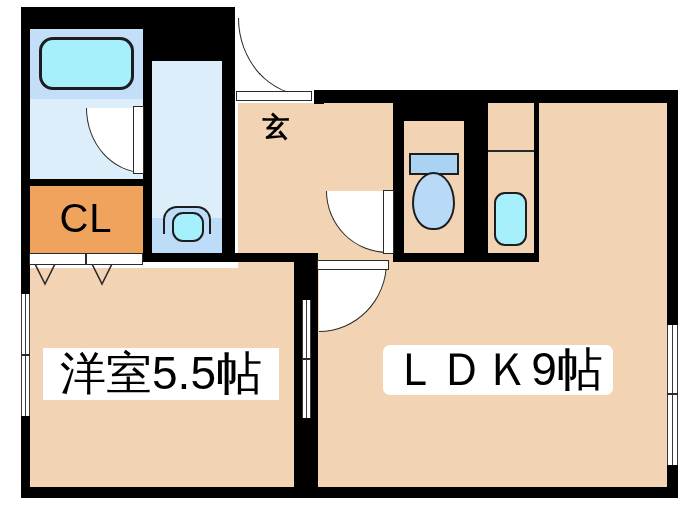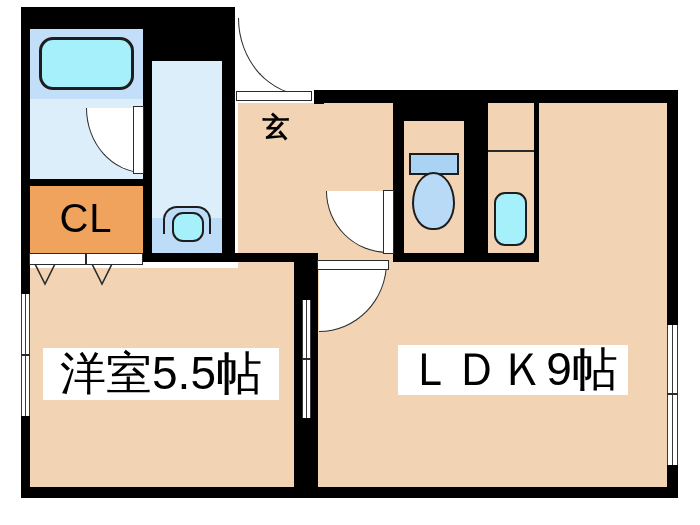--- a/index.html
+++ b/index.html
@@ -228,19 +228,19 @@
   <div class="abs win-v" style="left:302px; top:300px; width:9px; height:118px;">
     <div class="win-mull-h" style="top:58px;"></div>
   </div>
 
   <div class="abs win-v" style="left:667px; top:325px; width:11px; height:140px;">
     <div class="win-mull-h" style="top:68px;"></div>
   </div>
 
   <div class="abs label label-room" style="left:43px; top:348px; width:236px; height:52px;text-align:right;">洋室5.5帖</div>
 
-  <div class="abs label label-room" style="left:398px; top:345px; width:230px; height:50px;">ＬＤＫ9帖</div>
+  <div class="abs label label-room" style="left:383px; top:345px; width:230px; height:50px;border-radius:7px;">ＬＤＫ9帖</div>
 
   <div class="abs label label-cl" style="left:29px; top:196px; width:114px; height:44px;">CL</div>
 
   <div class="abs label label-genkan" style="left:238px; top:108px; width:76px; height:38px;">玄</div>
 
 </div>
 
 </body></html>

